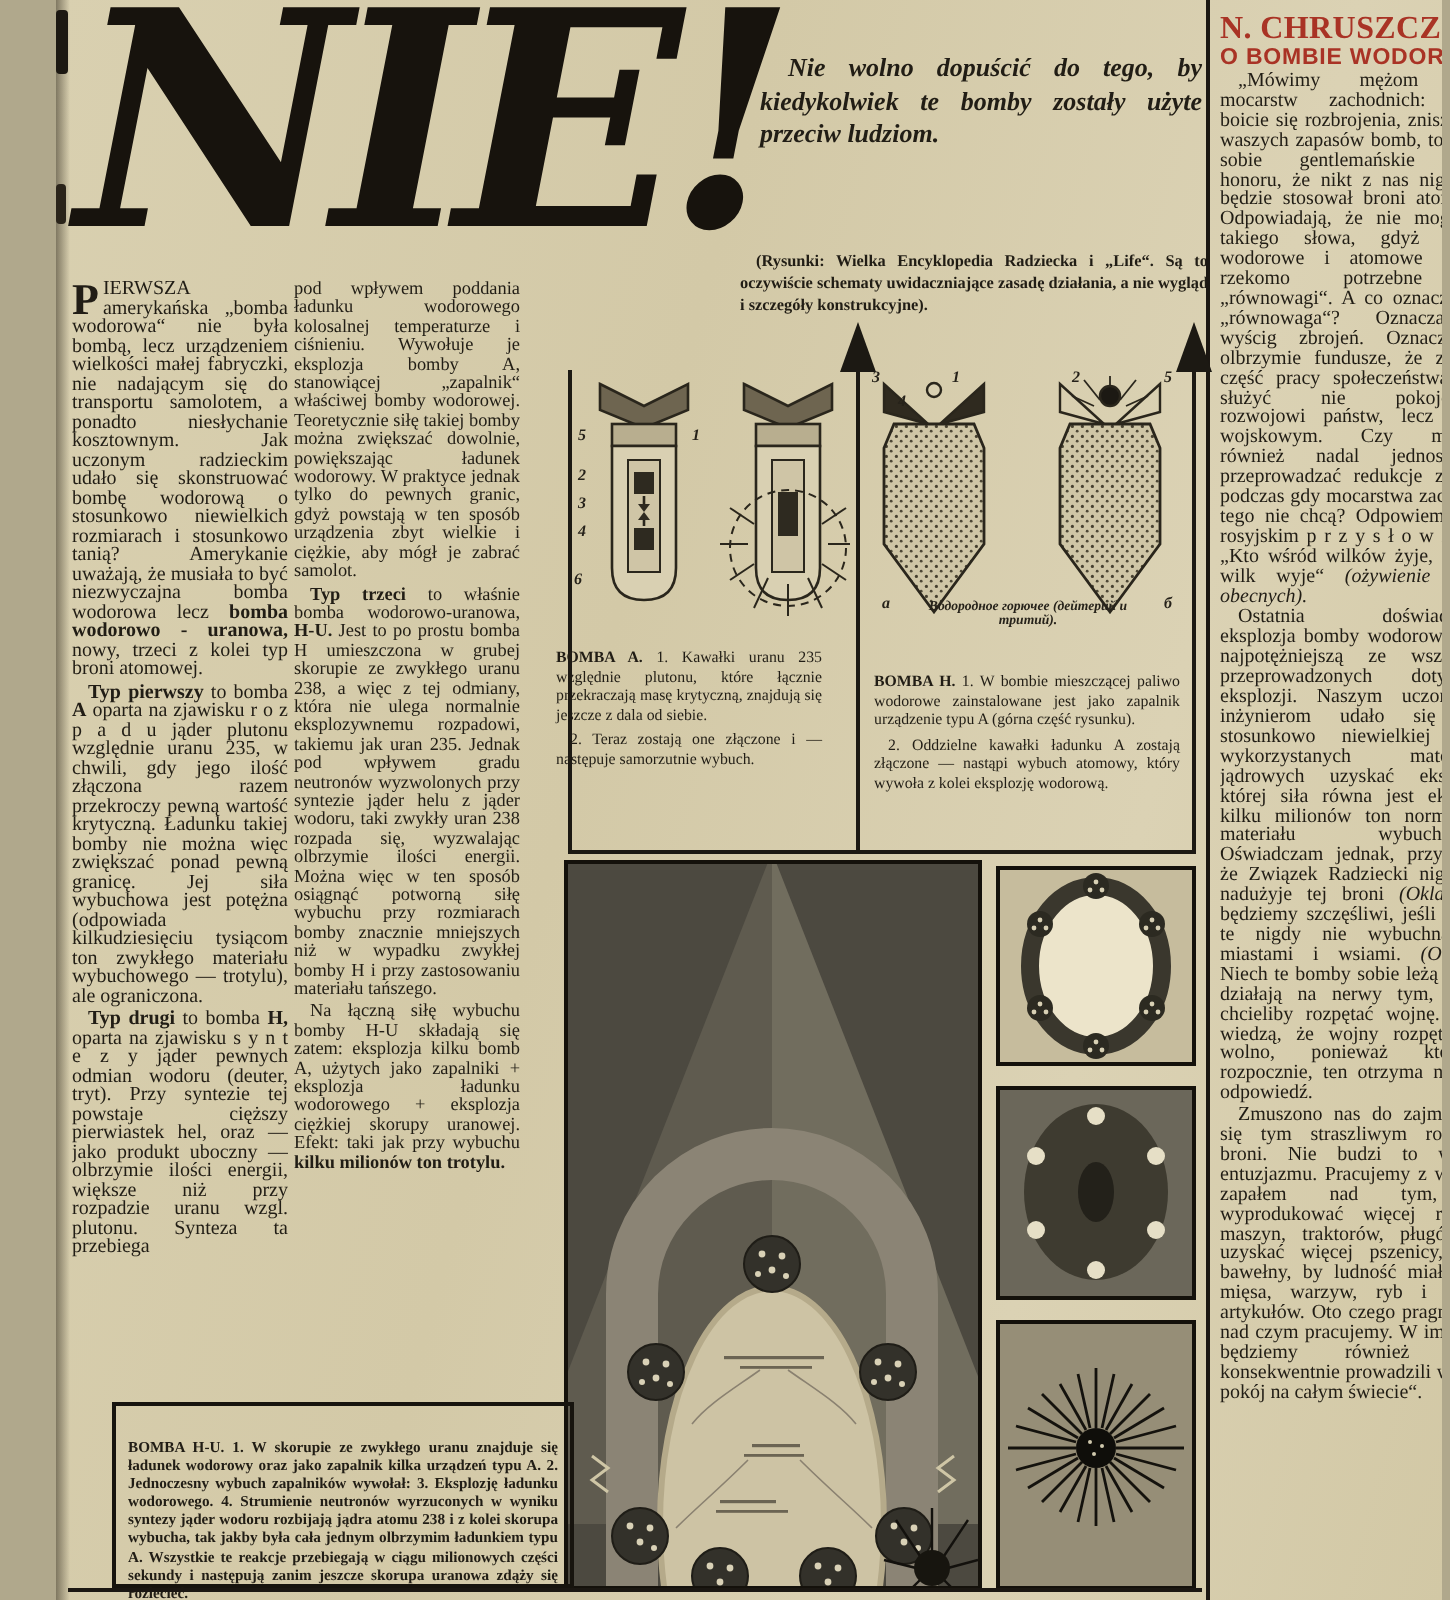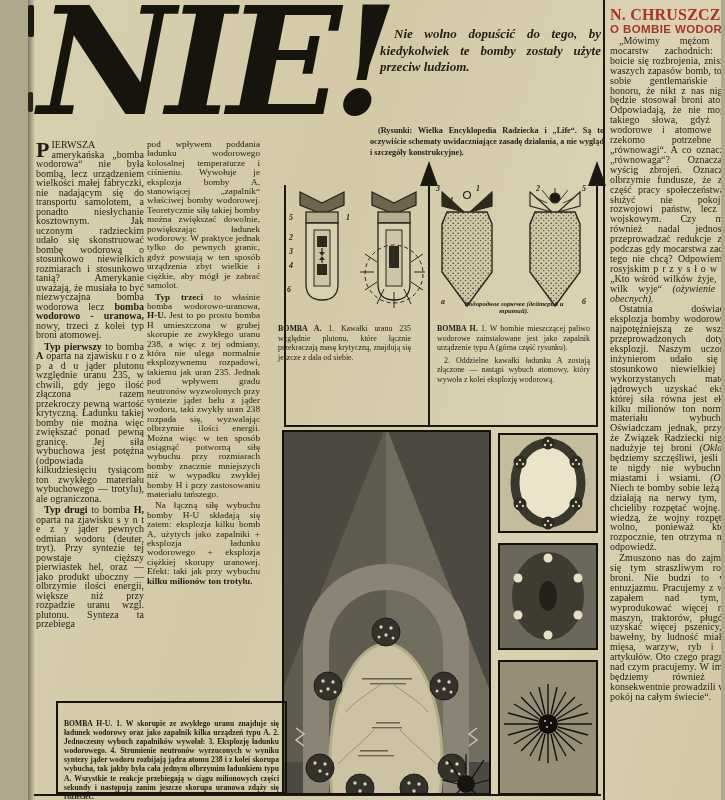--- a/index.html
+++ b/index.html
@@ -47,21 +47,21 @@
   .a1{left:392px;top:161px;} .a2{left:560px;top:161px;}
 
   figure{margin:0;}
   .figA{position:absolute;left:262px;top:190px;width:135px;height:130px;}
   .figH{position:absolute;left:408px;top:188px;width:156px;height:132px;}
   .flabel{position:absolute;font-style:italic;font-weight:bold;font-size:8px;line-height:8px;color:#26221a;}
   .ru-label{position:absolute;left:26px;top:112px;width:104px;font-style:italic;font-weight:bold;
         font-size:6.8px;line-height:7.4px;text-align:center;color:#26221a;}
   .cap{position:absolute;}
   .capA{left:250px;top:324px;width:133px;}
-  .capH{left:409px;top:324px;width:153px;}
+  .capH{left:409px;top:336px;width:153px;}
   .cap p{margin:0 0 3px;font-size:7.9px;line-height:9.5px;text-align:justify;}
   .cap p.ind{text-indent:7px;}
 
   .photo{position:absolute;left:254px;top:430px;width:209px;height:365px;border:2px solid #14110b;box-sizing:border-box;background:#4c4940;}
   .strip{position:absolute;left:470px;width:100px;border:2px solid #14110b;box-sizing:border-box;background:#c6bc9d;}
   .s1{top:433px;height:100px;} .s2{top:543px;height:107px;} .s3{top:660px;height:135px;}
   .photo svg,.strip svg,.figA svg,.figH svg{display:block;width:100%;height:100%;}
 
   .hu-box{position:absolute;left:28px;top:701px;width:231px;height:93px;border:2px solid #17140e;
         box-sizing:border-box;padding:16px 6px;}
@@ -144,20 +144,21 @@
     </svg>
     <span class="flabel" style="left:56px;top:24px">1</span>
     <span class="flabel" style="left:-1px;top:44px">2</span>
     <span class="flabel" style="left:-1px;top:58px">3</span>
     <span class="flabel" style="left:-1px;top:72px">4</span>
     <span class="flabel" style="left:-1px;top:24px">5</span>
     <span class="flabel" style="left:-3px;top:96px">6</span>
   </figure>
   <div class="cap capA">
     <p><span></span><span class="b">BOMBA A.</span><span> 1. Kawałki uranu 235 względnie plutonu, które łącznie przekraczają masę krytyczną, znajdują się jeszcze z dala od siebie.</span></p>
+    <p class="ind"><span>2. Teraz zostają one złączone i — następuje samorzutnie wybuch.</span></p>
   </div>
 
   <figure class="figH">
     <svg viewBox="0 0 156 132">
       <defs>
         <pattern id="stip" width="5" height="5" patternUnits="userSpaceOnUse">
           <rect width="5" height="5" fill="#cfc6a6"></rect>
           <circle cx="1.2" cy="1.2" r="0.8" fill="#46402f"></circle>
           <circle cx="3.6" cy="3.6" r="0.7" fill="#4e4836"></circle>
         </pattern>

